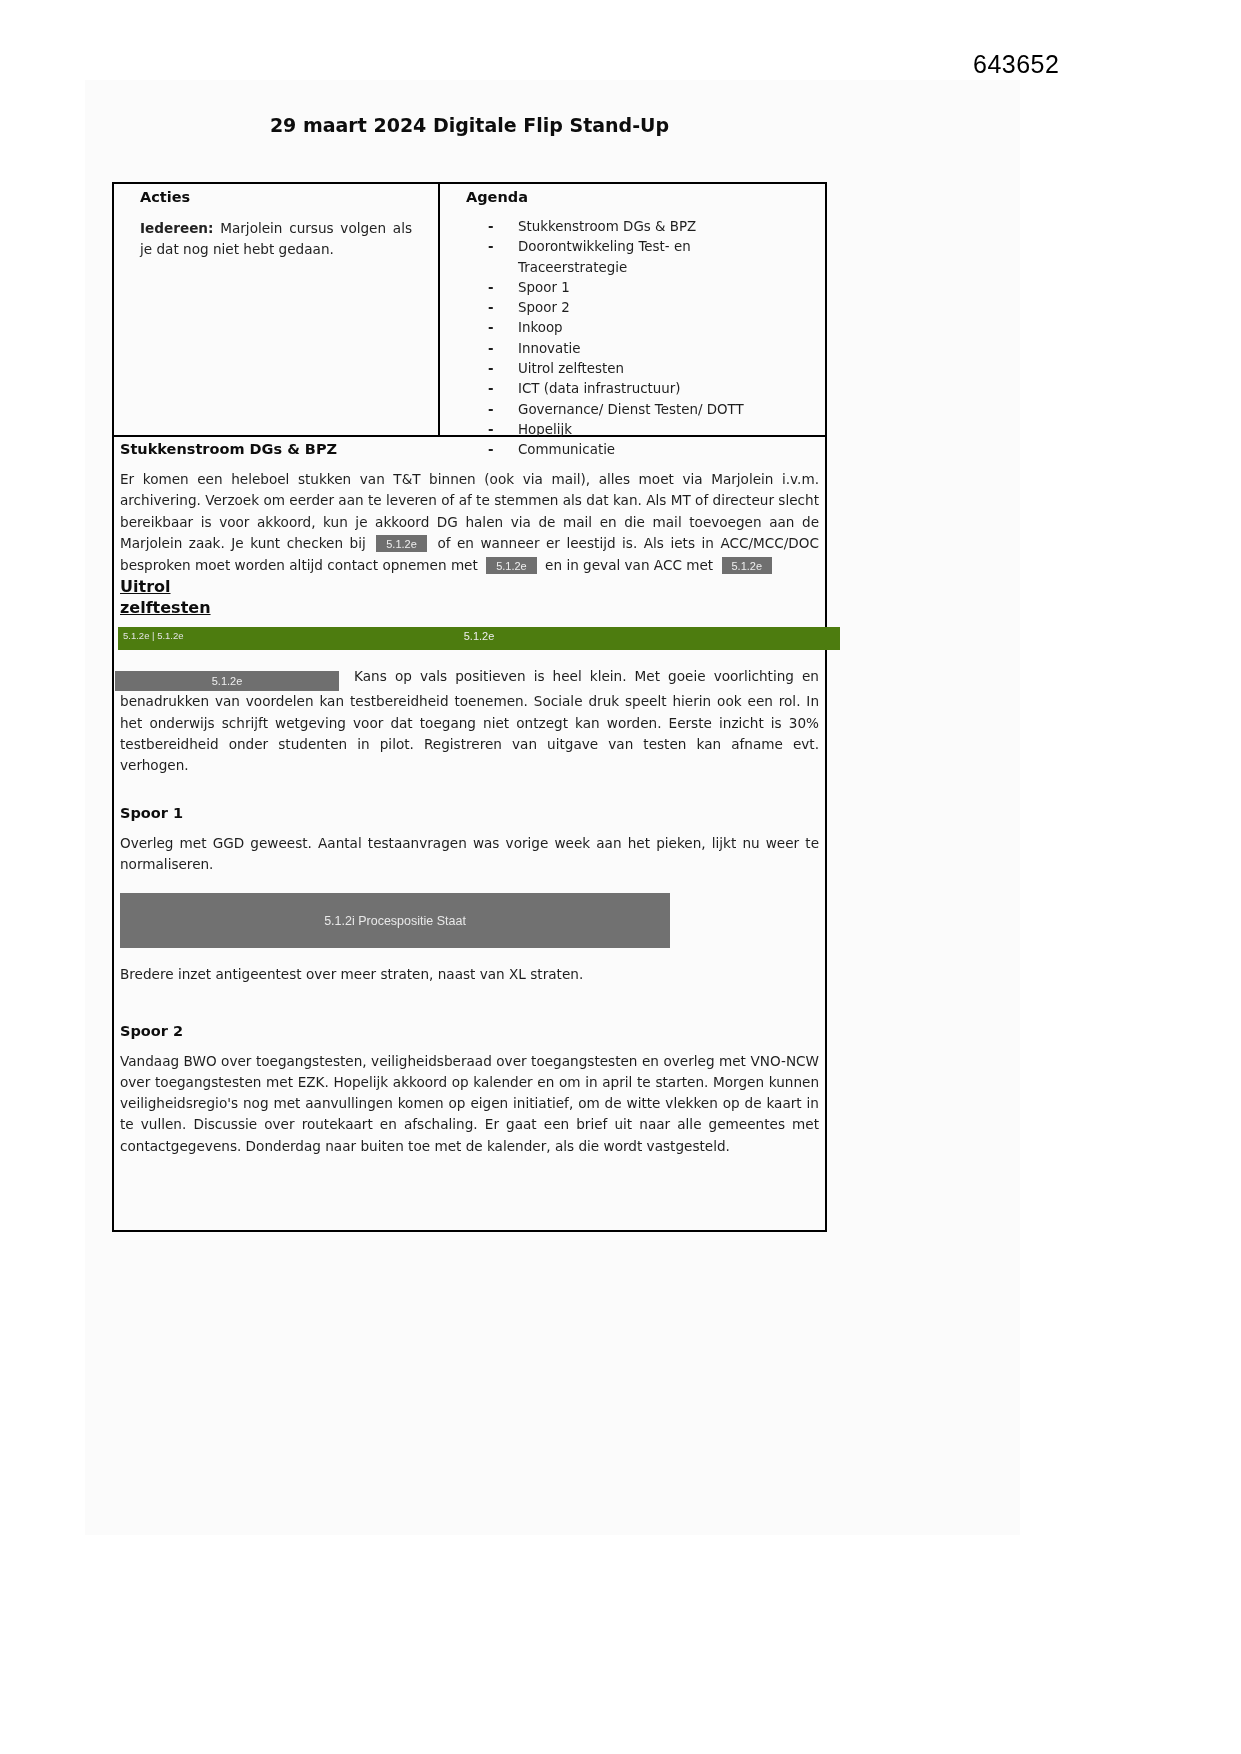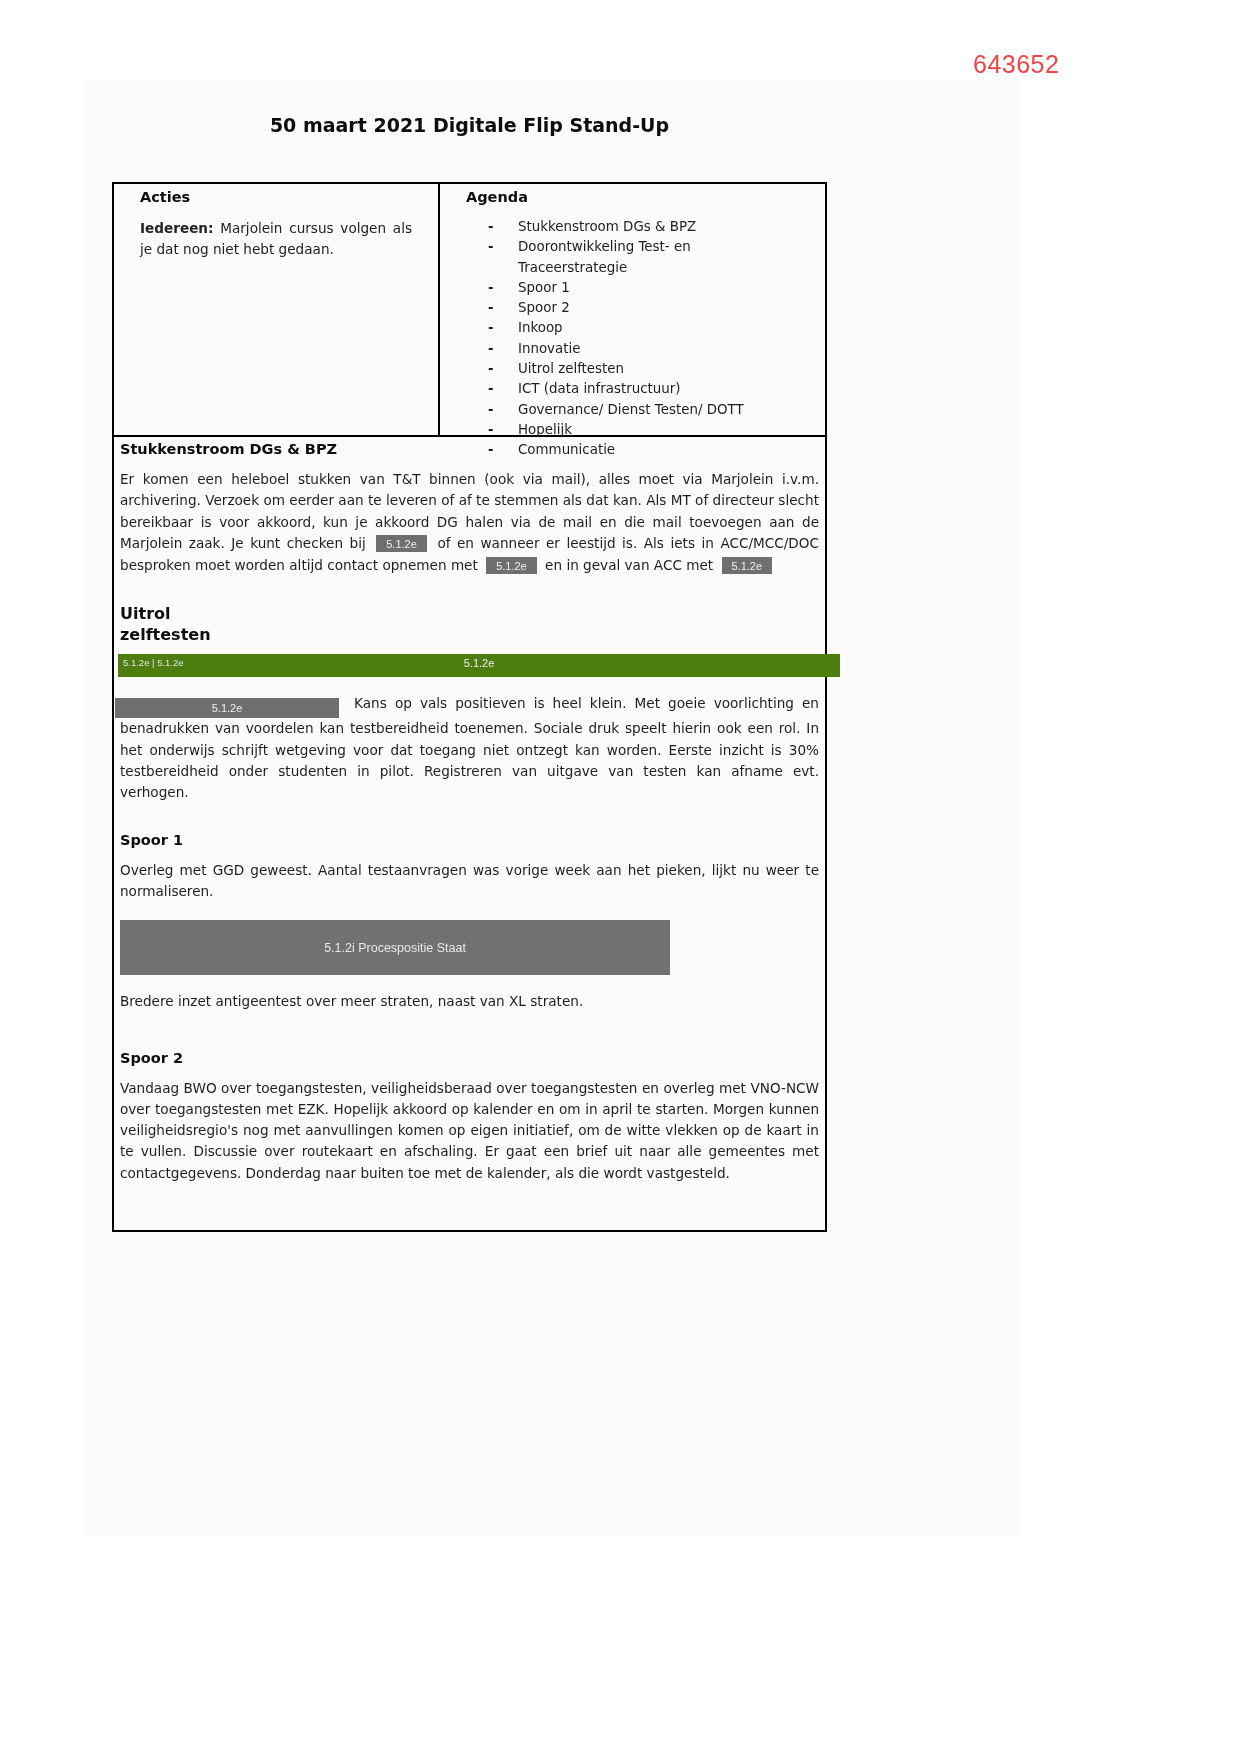--- a/index.html
+++ b/index.html
@@ -13,21 +13,21 @@
     color: #1c1c1c;
     overflow: hidden;
   }
   .doc-number {
     position: absolute;
     top: 50px;
     left: 973px;
     font-family: "Liberation Sans", sans-serif;
     font-size: 25px;
     letter-spacing: 0.5px;
-    color: #ef4444;
+    color: #000000;
   }
   .scan {
     position: absolute;
     left: 85px;
     top: 80px;
     width: 935px;
     height: 1455px;
     background: #fbfbfb;
   }
   .title {
@@ -109,25 +109,25 @@
   .redact {
     background: #6f6f6f;
     color: #efefef;
     font-family: "Liberation Sans", sans-serif;
     font-size: 11px;
     padding: 3px 10px 2px 10px;
     margin: 0 4px;
     white-space: nowrap;
   }
   .uitrol-h {
-    margin-top: 27px;
     font-weight: bold;
     font-size: 16px;
     line-height: 20.5px;
     color: #0d0d0d;
+    text-decoration: underline;
   }
   .bar1 {
     position: relative;
     margin-top: 9px;
     margin-left: -2px;
     width: 722px;
     height: 23px;
     background: #4d7c0f;
   }
   .bar1-left {
@@ -179,21 +179,21 @@
 </style>
 </head>
 <body>
 
 <div class="page">
 
   <div class="doc-number">643652</div>
 
   <div class="scan"></div>
 
-  <div class="title">50 maart 2021 Digitale Flip Stand-Up</div>
+  <div class="title">29 maart 2024 Digitale Flip Stand-Up</div>
 
   <div class="tbl">
 
     <div class="row1">
 
       <div class="cell cell-acties">
         <div class="cell-h">Acties</div>
         <p class="acties-p"><b>Iedereen:</b><span> Marjolein cursus volgen als je dat nog niet hebt gedaan.</span></p>
       </div>
 

